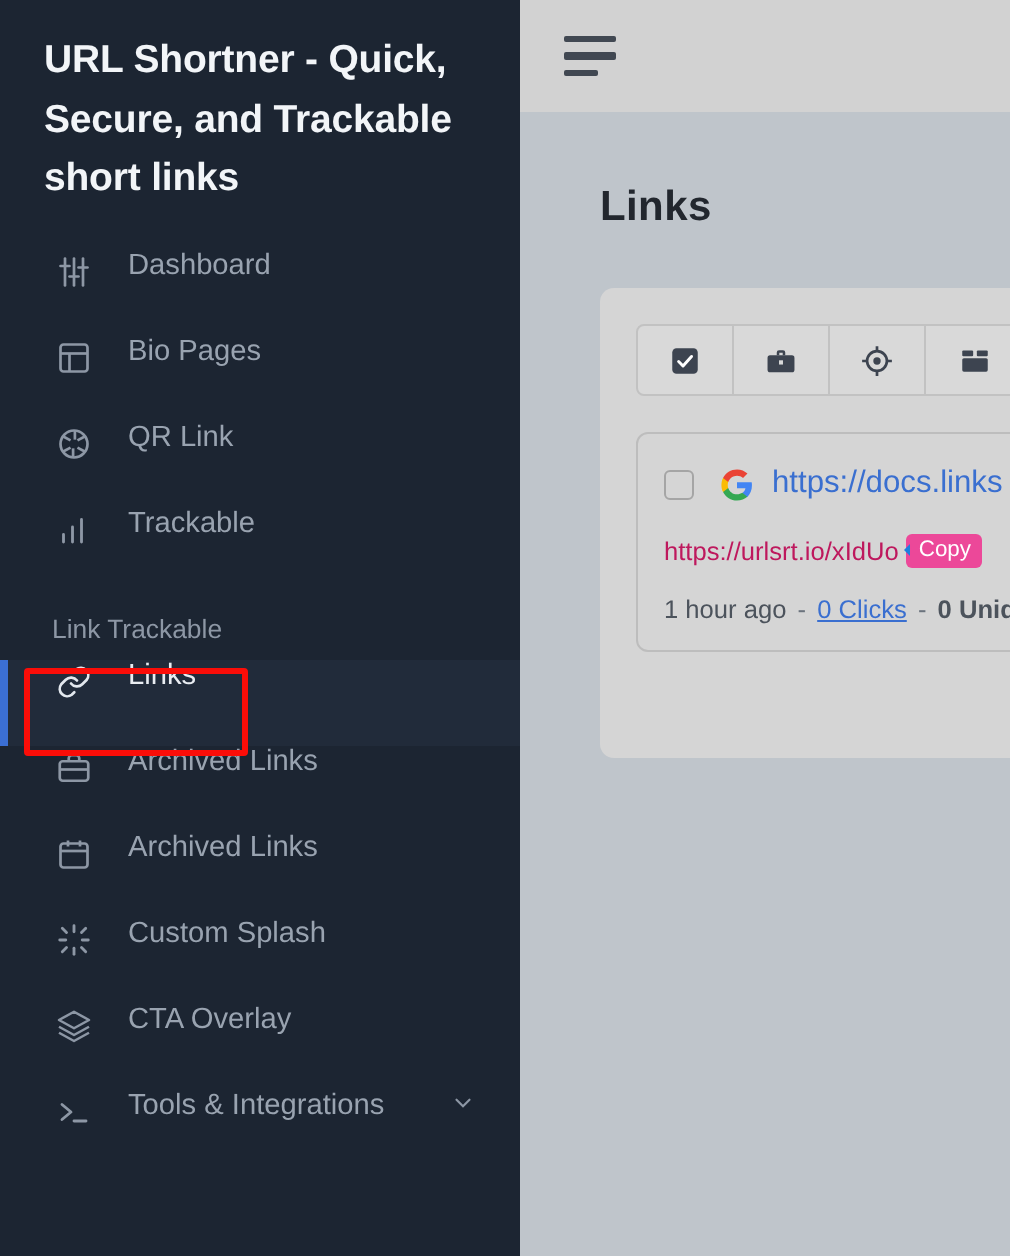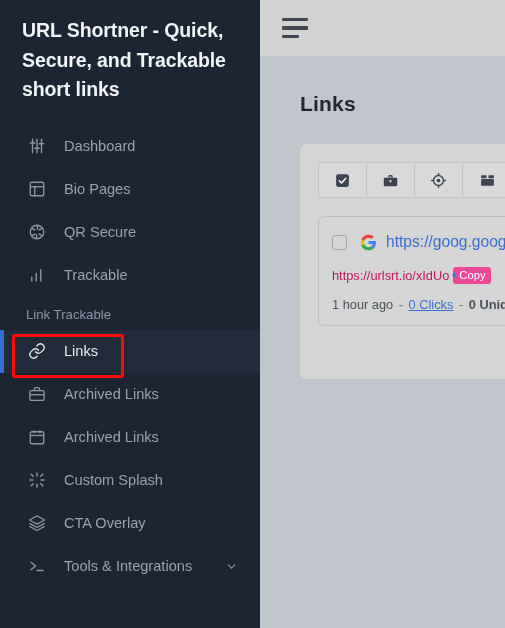--- a/index.html
+++ b/index.html
@@ -24,21 +24,20 @@
     color: #f2f5f8;
     font-size: 19.5px;
     font-weight: bold;
     line-height: 1.52;
     letter-spacing: -0.1px;
   }
   .nav { margin-top: 16px; }
   .nav-item {
     position: relative;
     display: flex;
-    align-items: center;
     height: 43px;
     padding-left: 26px;
     color: #99a3b0;
     font-size: 14.6px;
     cursor: pointer;
   }
   .nav-item .ico {
     width: 22px; height: 22px;
     flex: 0 0 22px;
     margin-right: 16px;
@@ -242,21 +241,21 @@
           <svg viewBox="0 0 24 24" fill="none" stroke="currentColor" stroke-width="1.8">
             <circle cx="12" cy="12" r="9"></circle>
             <line x1="14.3" y1="9.6" x2="19.5" y2="6.8"></line>
               <line x1="12.6" y1="3.1" x2="12.6" y2="9.1"></line>
             <line x1="9.7" y1="9.6" x2="4.5" y2="6.8"></line>
               <line x1="9.7" y1="14.4" x2="4.5" y2="17.2"></line>
             <line x1="11.4" y1="20.9" x2="11.4" y2="14.9"></line>
               <line x1="14.3" y1="14.4" x2="19.5" y2="17.2"></line>
           </svg>
         </span>
-        <span>QR Secure</span>
+        <span>QR Link</span>
       </div>
 
       <div class="nav-item">
         <span class="ico">
           <svg viewBox="0 0 24 24" fill="none" stroke="currentColor" stroke-width="1.9" stroke-linecap="round">
             <line x1="5" y1="20" x2="5" y2="15"></line>
               <line x1="11" y1="20" x2="11" y2="10"></line>
               <line x1="17" y1="20" x2="17" y2="5"></line>
           </svg>
         </span>
@@ -404,21 +403,21 @@
         <div class="lc-row1">
           <span class="cbx"></span>
           <span class="favicon">
             <svg viewBox="0 0 48 48">
               <path fill="#4285F4" d="M45.1 24.5c0-1.6-.1-3.1-.4-4.5H24v8.5h11.9c-.5 2.8-2.1 5.1-4.4 6.7v5.6h7.1c4.2-3.8 6.5-9.5 6.5-16.3z"></path>
               <path fill="#34A853" d="M24 46c5.9 0 10.9-2 14.6-5.3l-7.1-5.6c-2 1.3-4.5 2.1-7.5 2.1-5.8 0-10.7-3.9-12.4-9.1H4.3v5.8C8 41.3 15.4 46 24 46z"></path>
               <path fill="#FBBC05" d="M11.6 28.1c-.5-1.3-.7-2.7-.7-4.1s.3-2.8.7-4.1v-5.8H4.3C2.8 17 2 20.4 2 24s.8 7 2.3 9.9l7.3-5.8z"></path>
               <path fill="#EA4335" d="M24 10.8c3.3 0 6.2 1.1 8.5 3.3l6.3-6.3C34.9 4.2 29.9 2 24 2 15.4 2 8 6.7 4.3 14.1l7.3 5.8c1.7-5.2 6.6-9.1 12.4-9.1z"></path>
             </svg>
           </span>
-          <span class="long-url">https://goog.goog</span>
+          <span class="long-url">https://docs.links</span>
         </div>
 
         <div class="lc-row2">
           <span class="short-url">https://urlsrt.io/xIdUo</span>
           <span class="copy-badge">Copy</span>
         </div>
 
         <div class="lc-row3">
           <span>1 hour ago</span>
           <span class="dash">-</span>

